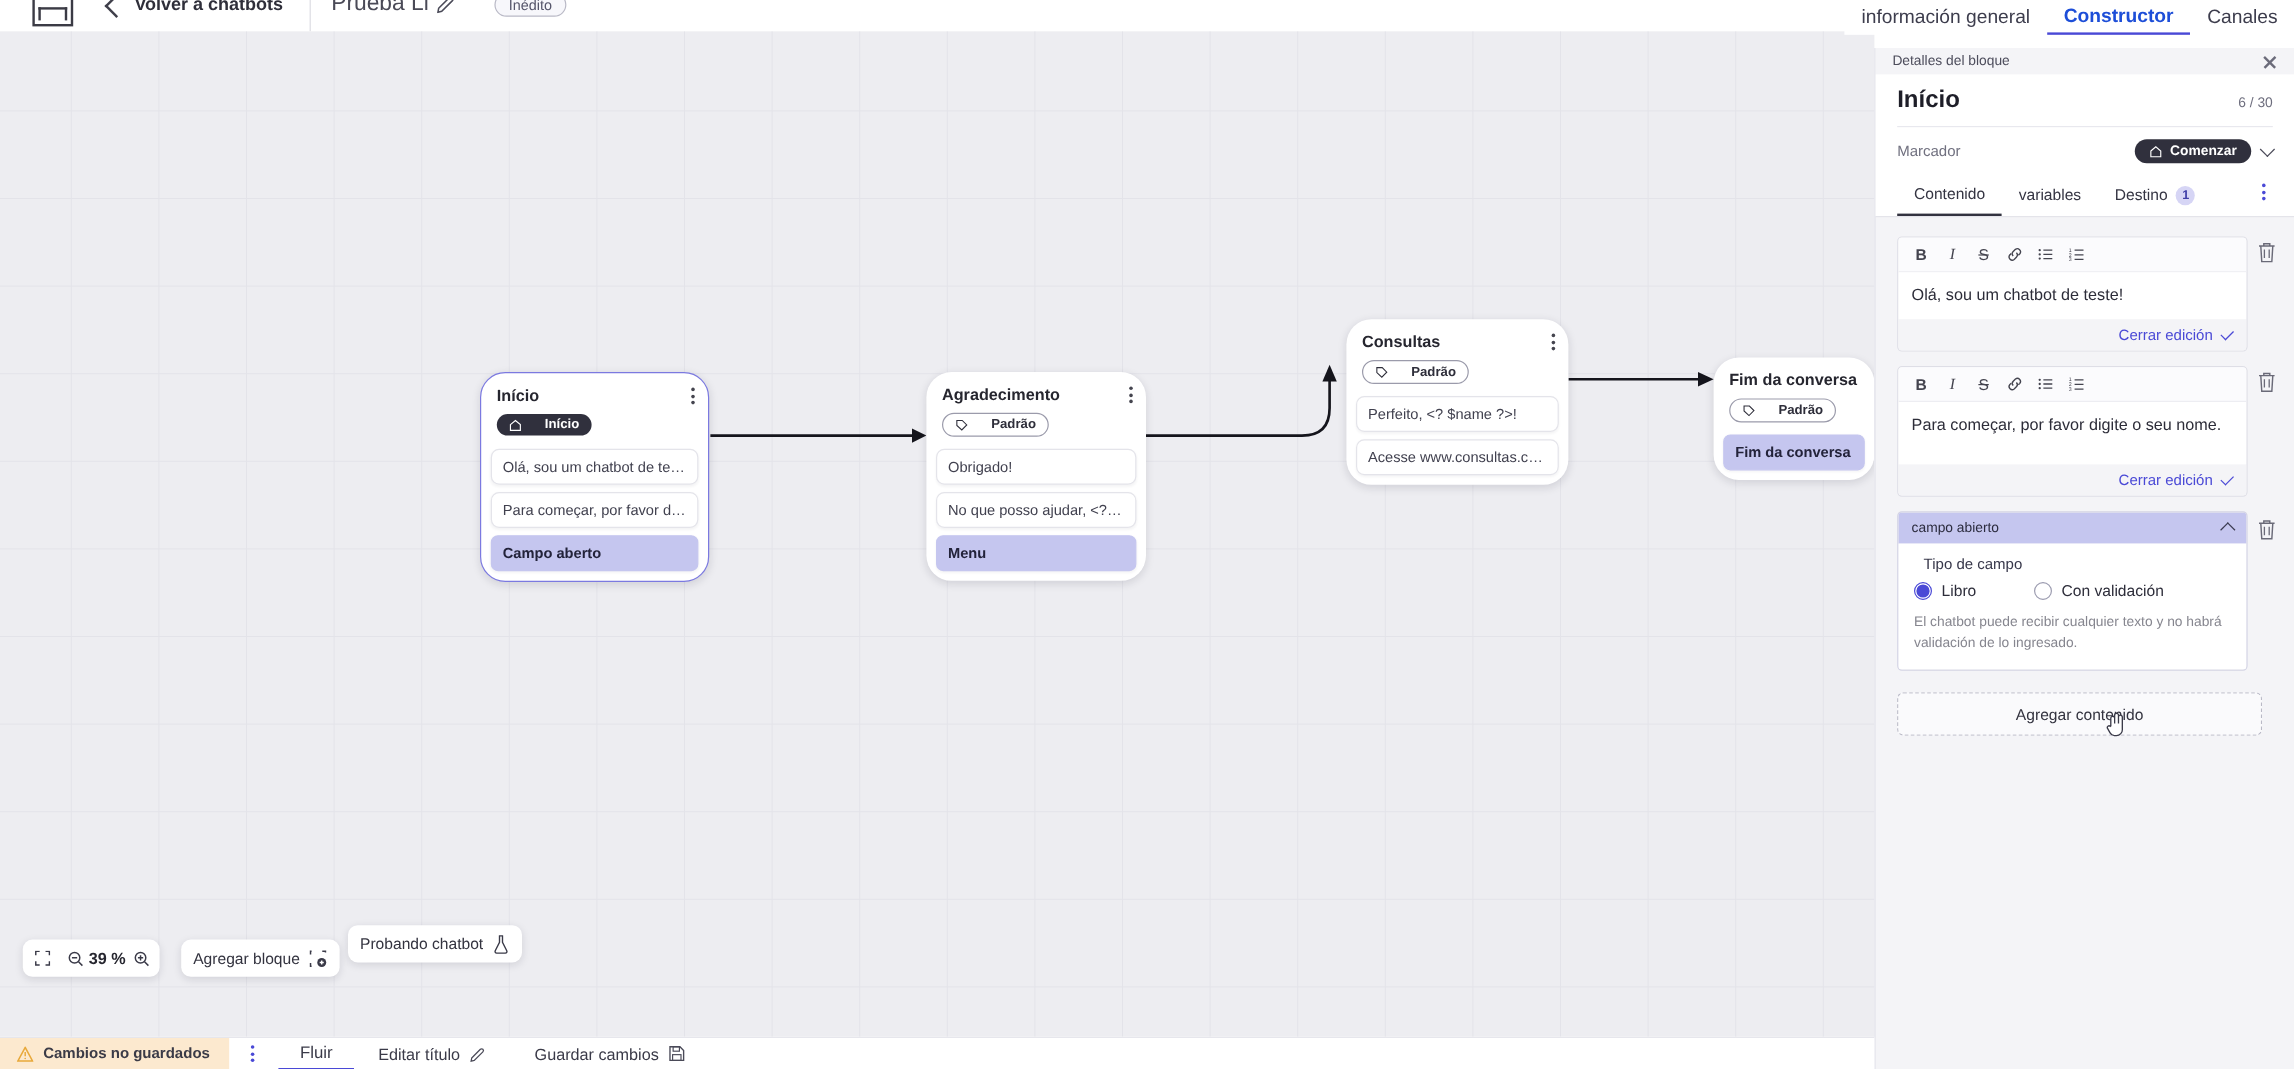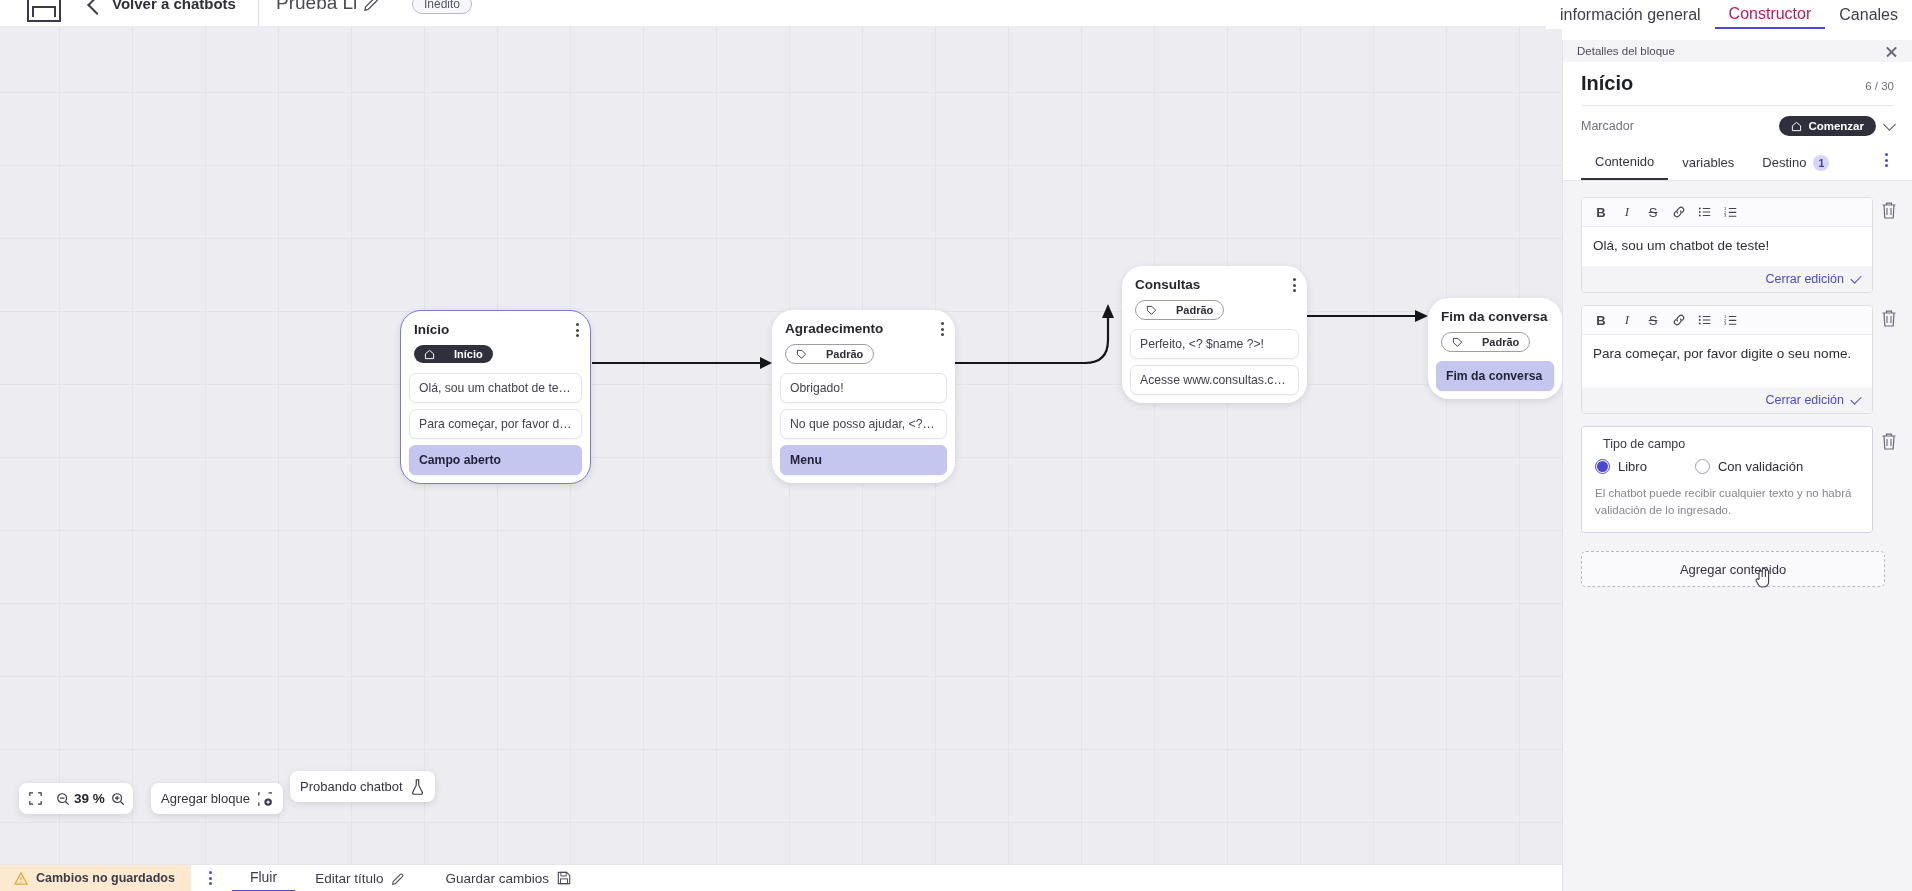--- a/index.html
+++ b/index.html
@@ -55,21 +55,21 @@
   
   .hdr-tabs {
     position: absolute; right: 0; top: 0; height: 29px; z-index: 45;
     display: flex; align-items: center; gap: 0px;
     background: #fff;
   }
   .hdr-tab {
     font-size: 16px; color: #3d3d4d; padding: 0 14px; height: 29px;
     display: flex; align-items: center; white-space: nowrap; cursor: pointer;
   }
-  .hdr-tab.active { color: #be185d; font-weight: 400; border-bottom: 2.5px solid #4a49d6; }
+  .hdr-tab.active { color: #1d4ed8; font-weight: 700; border-bottom: 2.5px solid #4a49d6; }
 
   
   .canvas {
     position: absolute; left: 0; top: 26px; width: 1562px; height: 838px;
     background-color: #ededf1;
     background-image:
       linear-gradient(to right, #e3e3e9 1.2px, transparent 1.2px),
       linear-gradient(to bottom, #e3e3e9 1.2px, transparent 1.2px);
     background-size: 73px 73px;
     background-position: -14px -7px;
@@ -588,20 +588,24 @@
         <div class="trash">
           <svg width="18" height="19" viewBox="0 0 18 19">
               <path d="M2.5 4 H15.5 M6.5 4 V2.2 H11.5 V4 M4 4 L4.8 17 H13.2 L14 4" fill="none" stroke="#6a6a78" stroke-width="1.2"></path>
               <path d="M7 7 V14 M11 7 V14" stroke="#6a6a78" stroke-width="1.1"></path>
             </svg>
         </div>
       </div>
 
       <div class="block-row">
         <div class="field-card">
+          <div class="field-head">
+            <span class="field-head-label">campo abierto</span>
+            <span class="caret-up"></span>
+          </div>
           <div class="field-body">
             <div class="field-sub">Tipo de campo</div>
             <div class="radio-row">
               <label class="radio on">
                 <span class="dot"></span>
                 <span>Libro</span>
               </label>
               <label class="radio" style="margin-left:22px">
                 <span class="dot"></span>
                 <span>Con validación</span>

